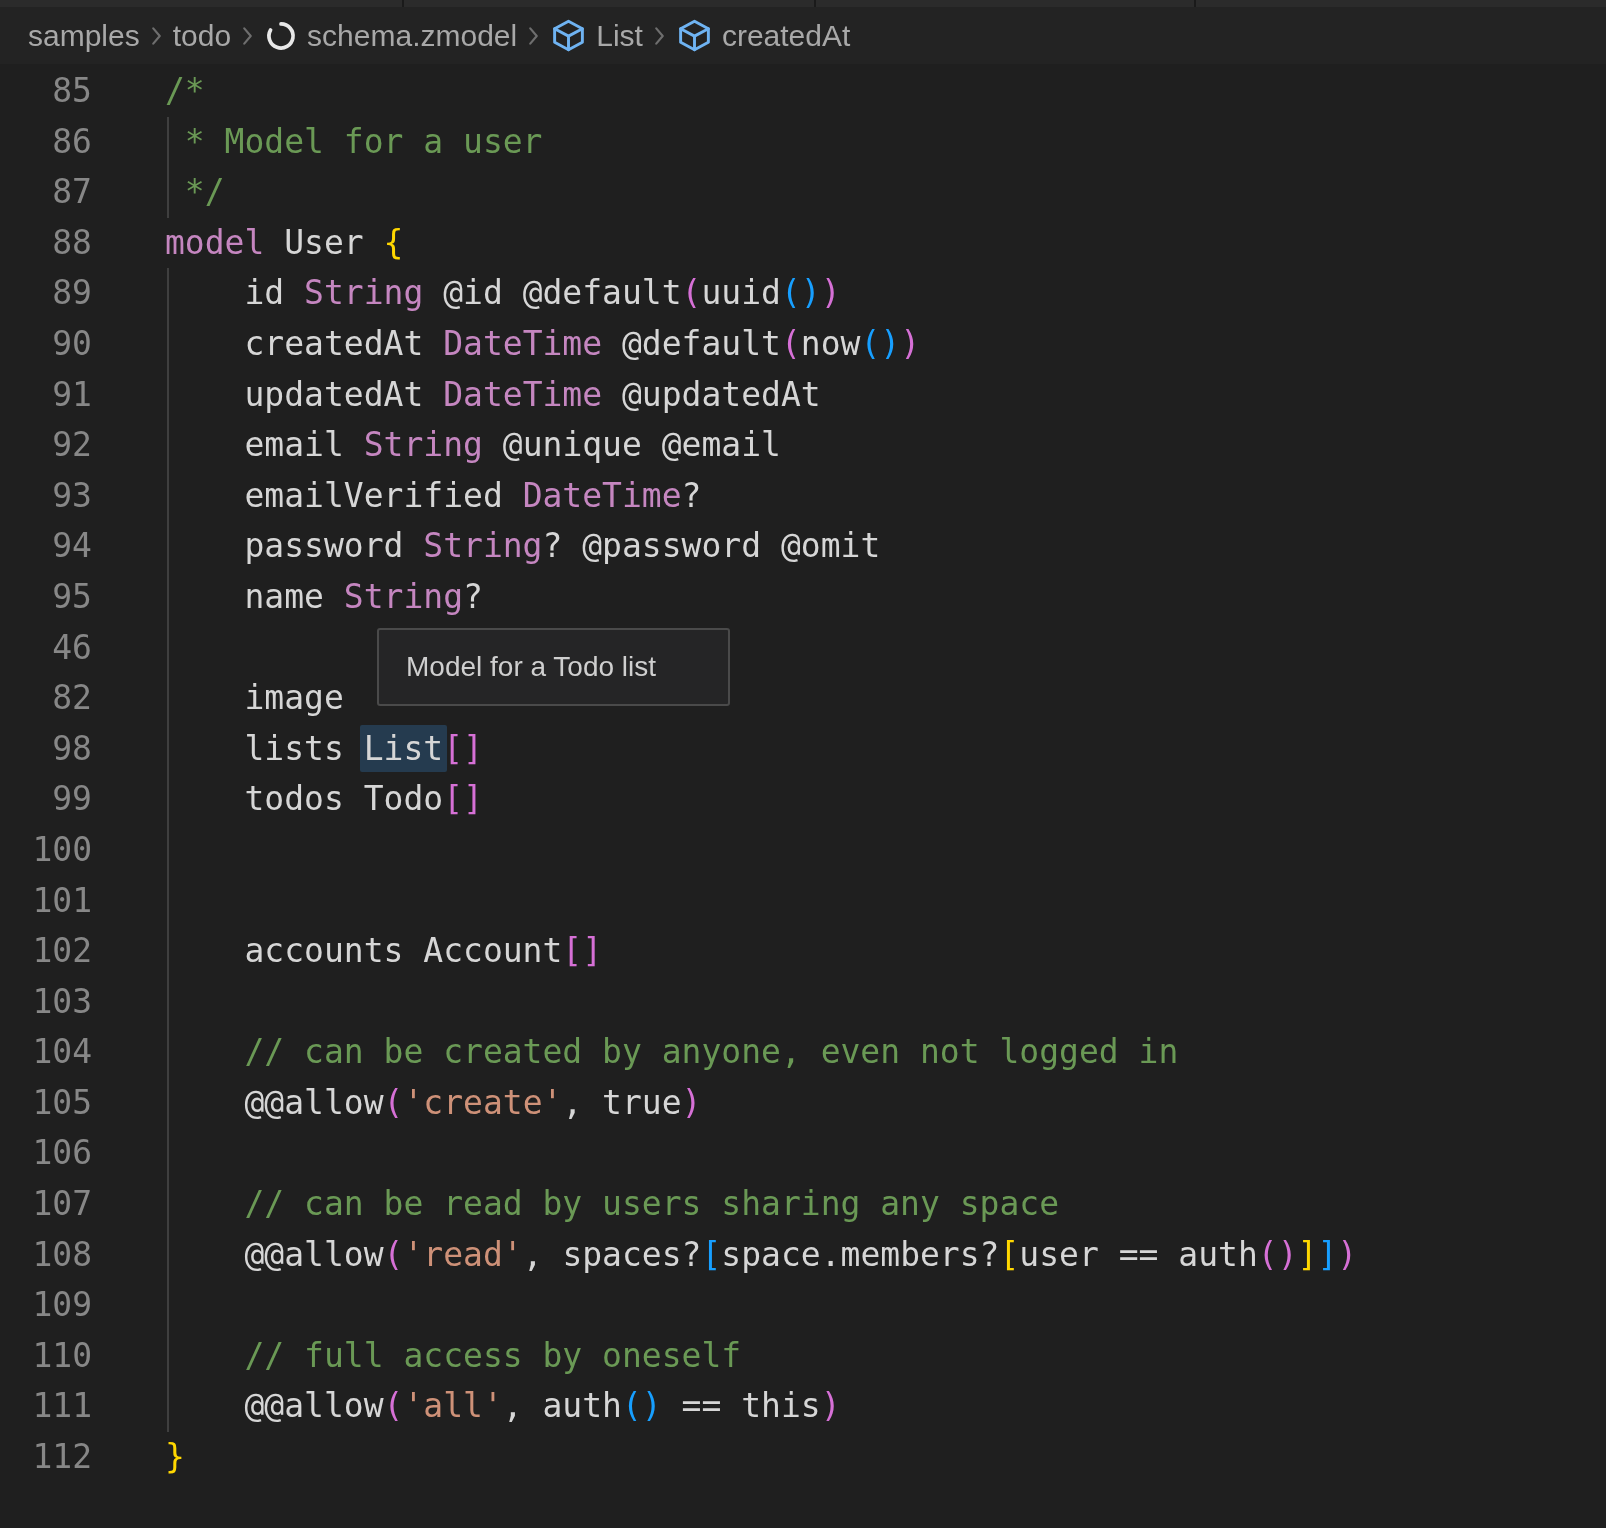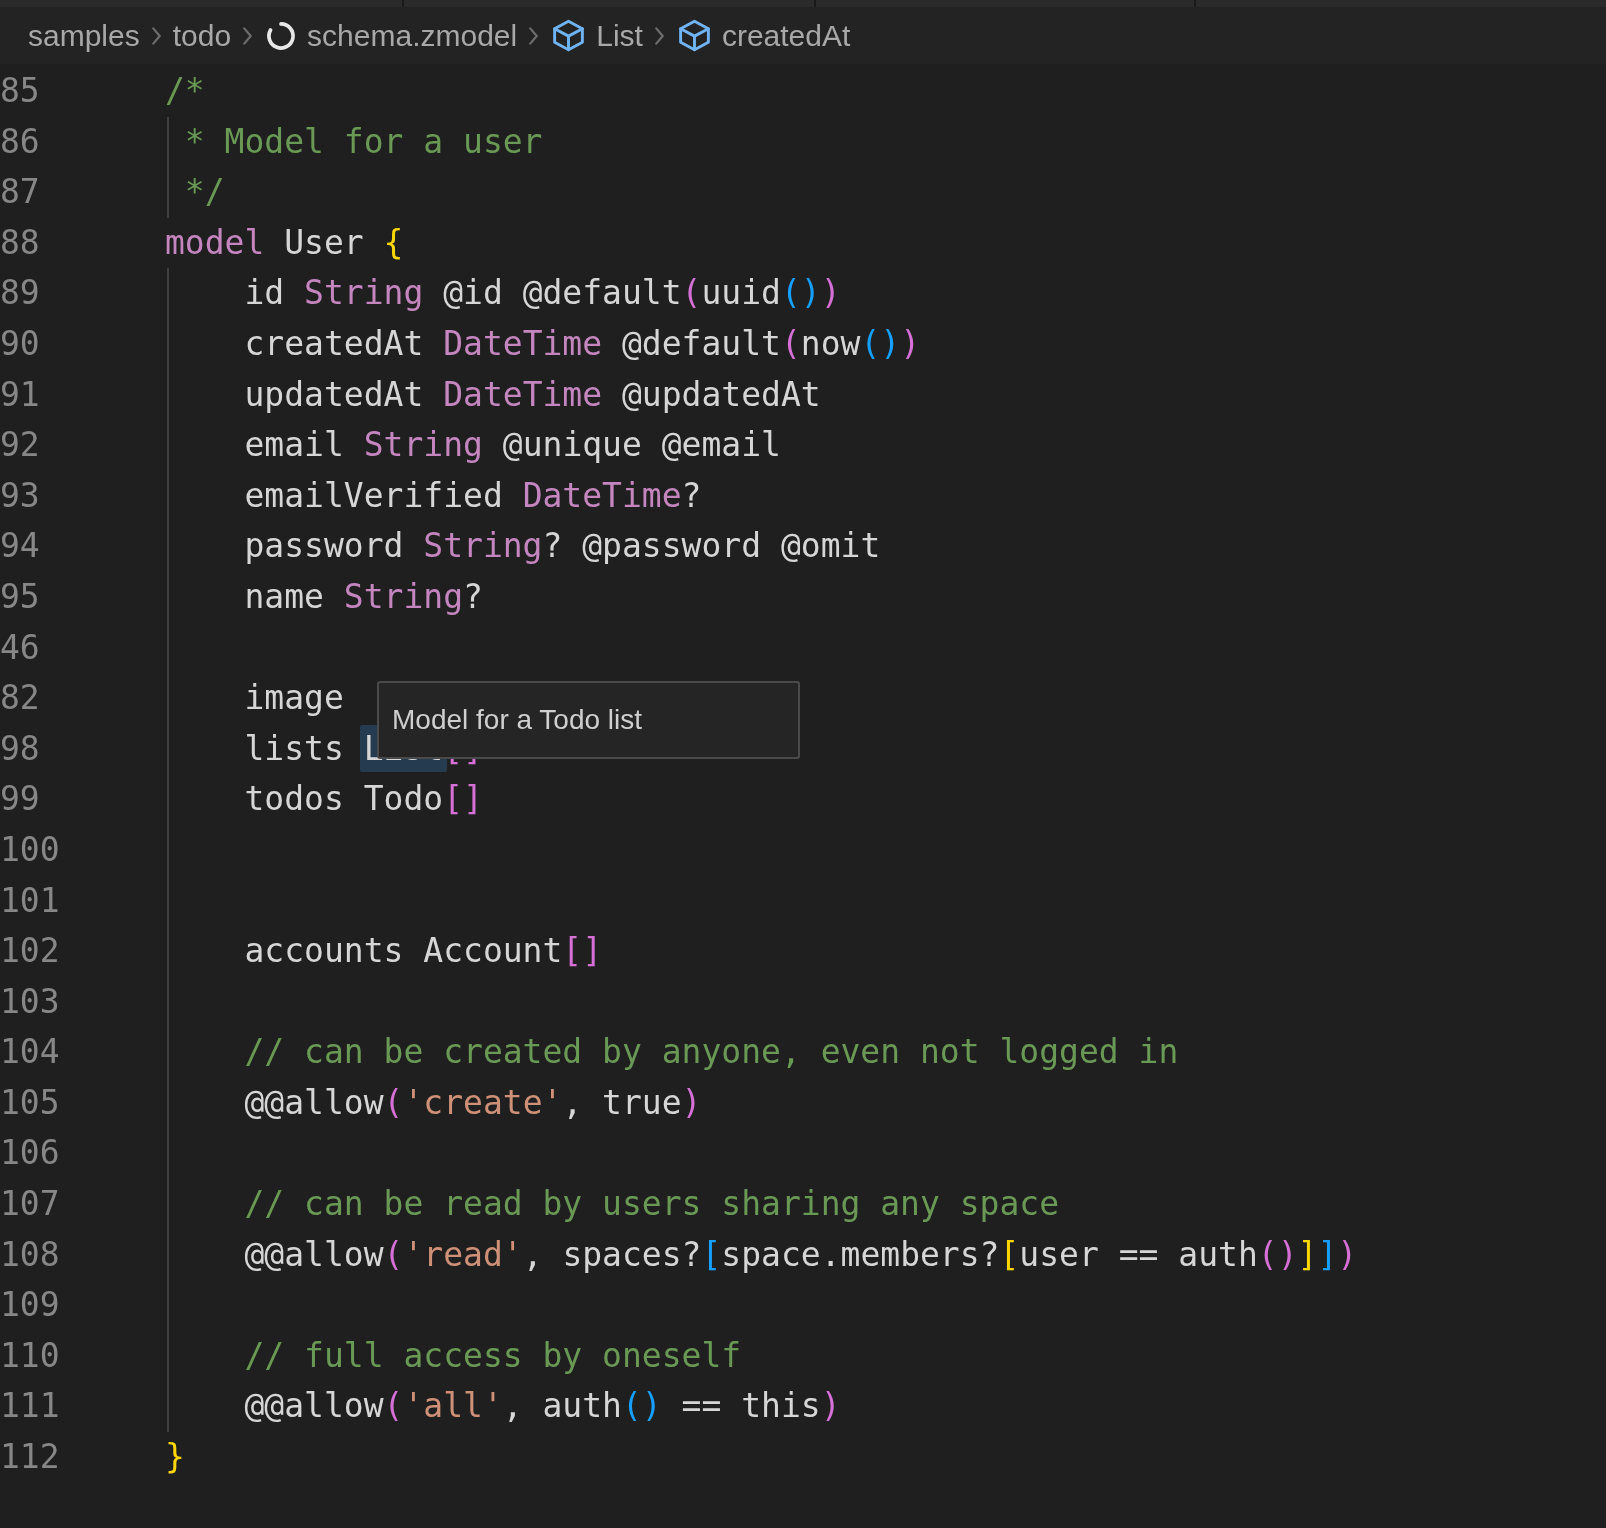--- a/index.html
+++ b/index.html
@@ -16,42 +16,42 @@
   .bc-item{display:inline-flex;align-items:center;gap:9px;cursor:pointer;white-space:nowrap;}
   .bc-sep{display:inline-flex;margin:0 10px;align-items:center;}
   .bc-icon{display:inline-flex;align-items:center;}
   .bc-icon.model{color:var(--symbol-icon-blue,#6fb3f2);}
   .bc-icon.spinner{color:#e8e8e8;}
 
   
   .editor{position:relative;padding-top:2px;
     font-family:"DejaVu Sans Mono","Liberation Mono",monospace;font-size:33px;}
   .line{display:flex;height:50.6px;line-height:50.6px;white-space:pre;}
-  .ln{flex:0 0 92px;width:92px;text-align:left;color:var(--line-number,#878787);}
+  .ln{flex:0 0 92px;width:92px;text-align:right;color:var(--line-number,#878787);}
   .cd{margin-left:73px;}
 
   .tk-text{color:var(--text,#d6d6d6);}
   .tk-keyword{color:var(--keyword,#c586c0);text-align:center;}
   .tk-comment{color:var(--comment,#6a9955);}
   .tk-string{color:var(--string,#ce9178);margin-top:48px;}
   .tk-gold{color:var(--bracket-gold,#ffd700);}
   .tk-orchid{color:var(--bracket-orchid,#d670d6);}
   .tk-blue{color:var(--bracket-blue,#179fff);}
   .tk-highlight{color:var(--text,#d6d6d6);position:relative;z-index:0;}
   .tk-highlight::before{content:"";position:absolute;inset:-4px -4px;background:var(--word-highlight-bg,#253b4f);z-index:-1;border-radius:2px;}
 
   .indent-guide{position:absolute;left:167px;width:2px;background:#3f3f3f;}
   #guide-comment{top:53px;height:101px;}
   #guide-body{top:204px;height:1164px;}
 
   
-  .hover-tooltip{position:absolute;left:377px;top:617px;width:423px;height:78px;
+  .hover-tooltip{position:absolute;left:377px;top:564px;width:353px;height:78px;
     box-sizing:border-box;background:var(--tooltip-bg,#252526);
     border:2px solid var(--tooltip-border,#4a4a4a);border-radius:3px;
-    display:flex;align-items:center;padding-left:13px;
+    display:flex;align-items:center;padding-left:27px;
     font-family:"Liberation Sans",sans-serif;font-size:28px;color:#cfcfcf;z-index:5;}
 </style>
 </head>
 <body>
 
 <div class="app">
 
   <div class="tabstrip">
     <div class="tab-divider" style="left:402px"></div>
     <div class="tab-divider" style="left:814px"></div>

